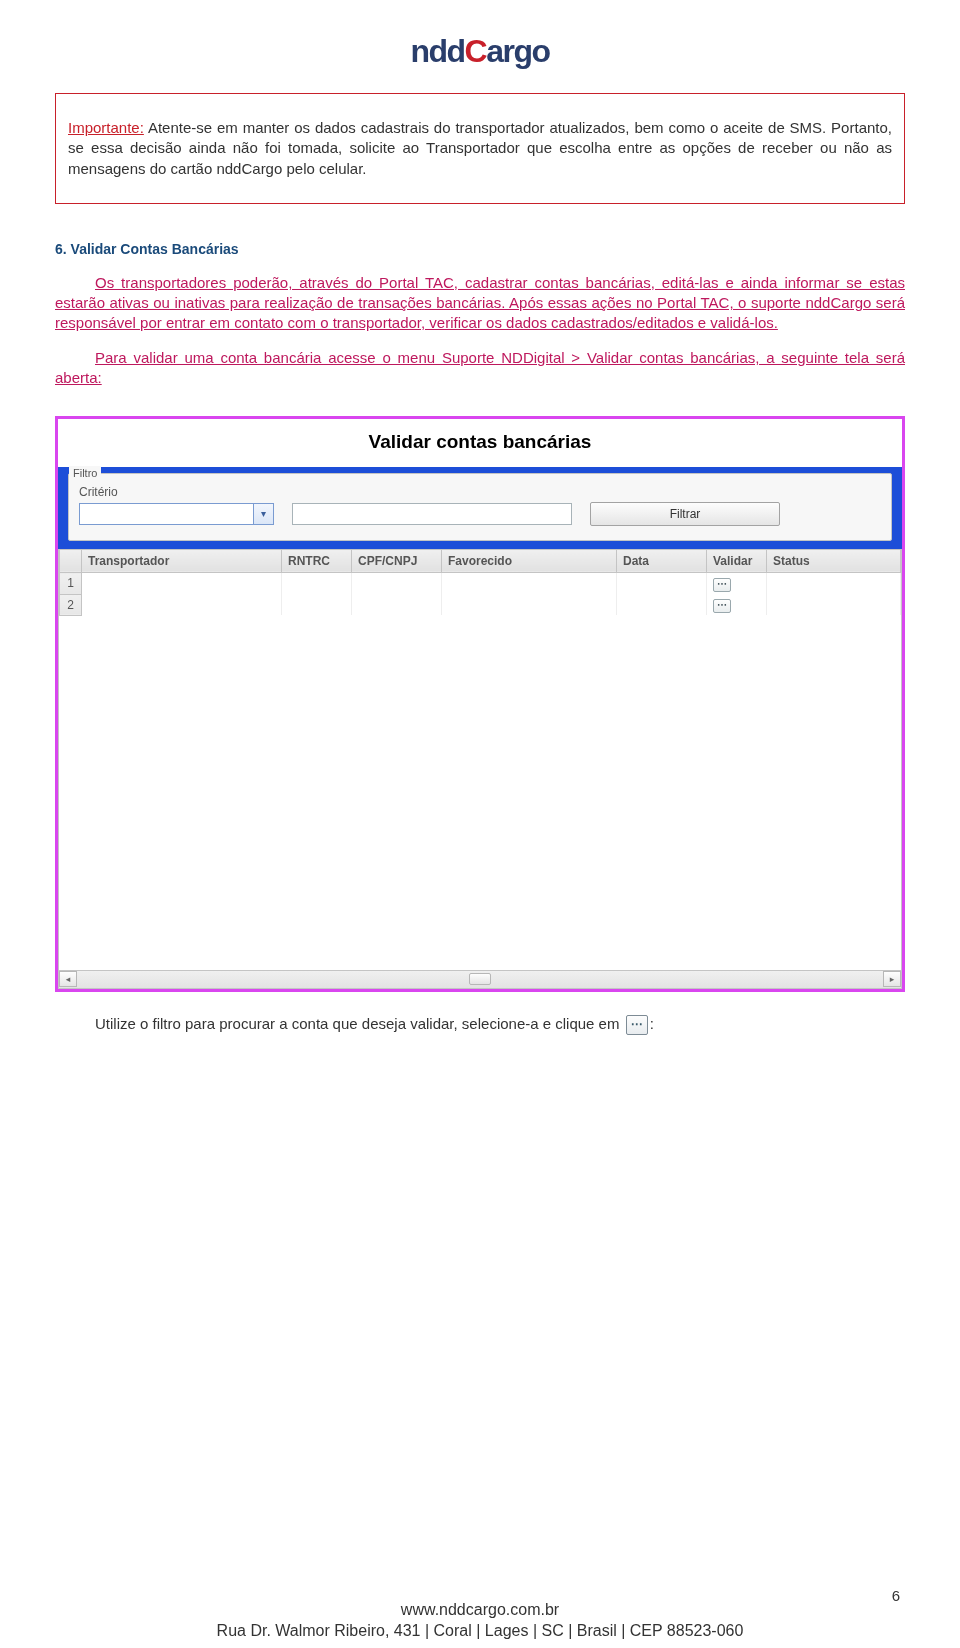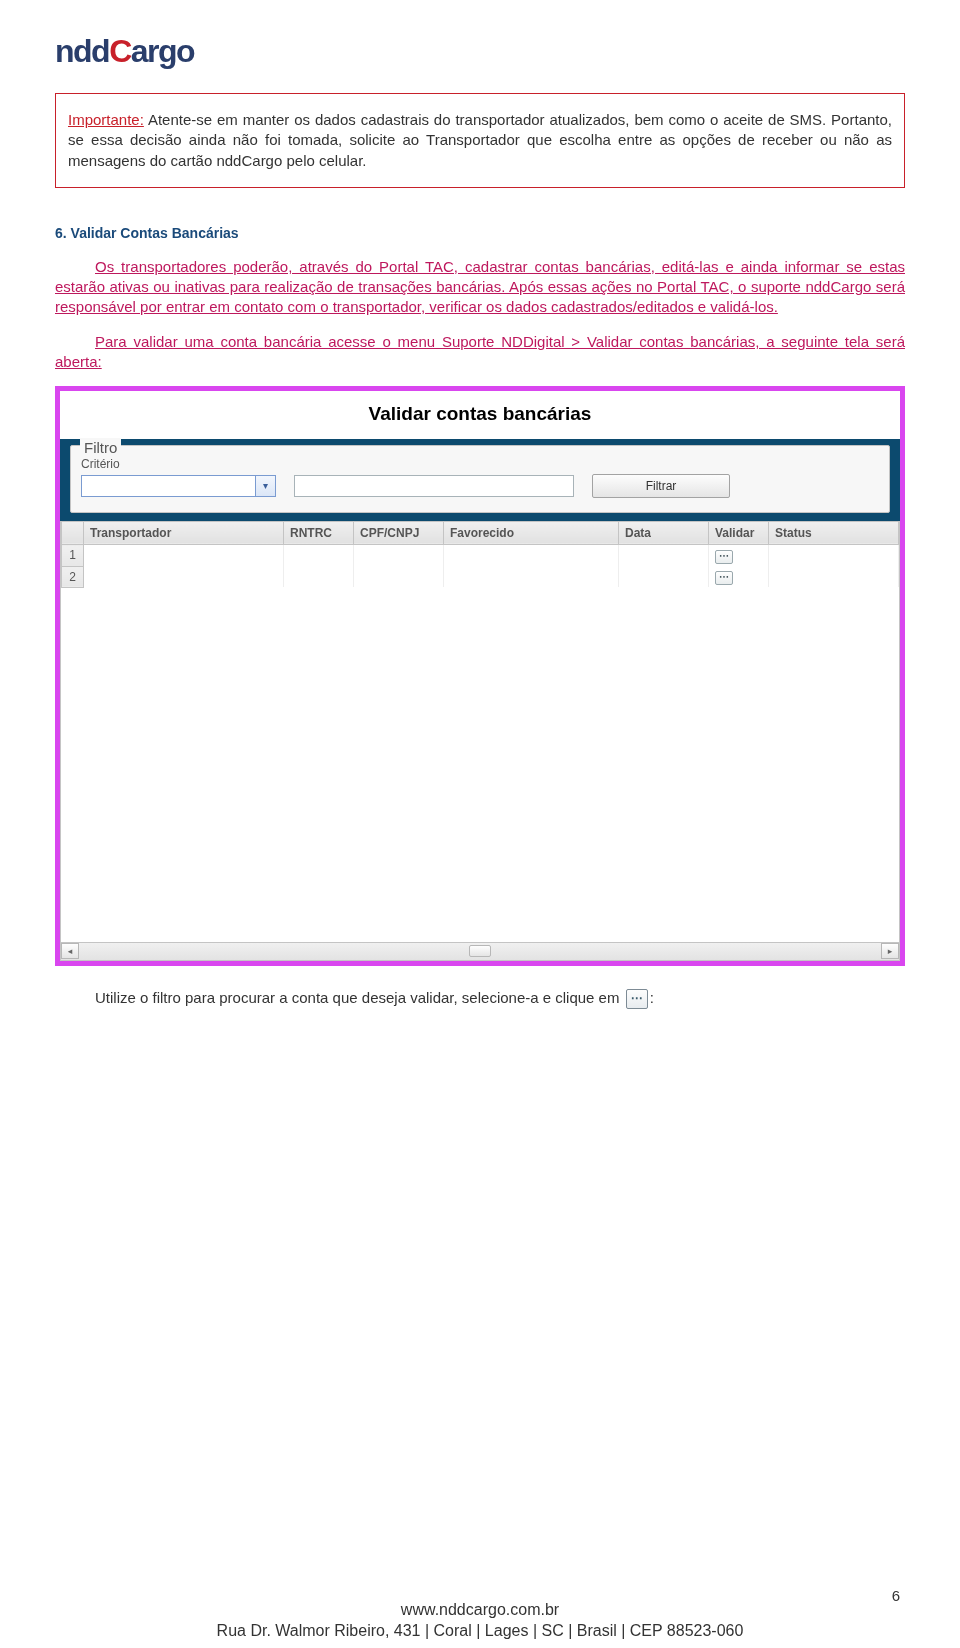--- a/index.html
+++ b/index.html
@@ -6,33 +6,33 @@
   body {
     font-family: Verdana, Arial, sans-serif;
     background: #fff;
     color: #333;
     width: 960px;
     margin: 0 auto;
     font-size: 15px;
     line-height: 1.35;
   }
   .page { padding: 30px 55px 0 55px; position: relative; min-height: 1648px; }
-  .header { margin-bottom: 20px; }
+  .header { text-align: center; margin-bottom: 20px; }
   .logo-ndd {
     font-family: Arial, sans-serif;
     font-weight: 800;
     font-size: 32px;
     color: #2a3e6b;
     letter-spacing: -1.5px;
     display: inline-block;
   }
   .logo-ndd .c-red { color: #c8202a; }
   .important-box {
     border: 1px solid #c8202a;
-    padding: 16px 12px;
+    padding: 24px 12px;
     margin: 10px 0 18px 0;
     text-align: justify;
     color: #333;
   }
   .important-box .label {
     color: #c8202a;
     text-decoration: underline;
   }
   h2.section {
     color: #1a4a7a;
@@ -43,23 +43,23 @@
   p.body-text {
     text-align: justify;
     margin-bottom: 14px;
     color: #be185d;
     text-decoration: underline;
   }
   p.body-text .indent { display: inline-block; width: 40px; }
 
   
   .app-frame {
-    border: 5px solid #d946ef;
-    background: #0c4a6e;
-    margin: 14px 0 22px 0;
+    border: 3px solid #d946ef;
+    background: #1d4ed8;
+    margin: 28px 0 22px 0;
     font-family: Tahoma, Arial, sans-serif;
     font-size: 12px;
   }
   .app-title {
     text-align: center;
     font-weight: bold;
     font-size: 19px;
     color: #000;
     padding: 10px 0 12px 0;
     background: #fff;
@@ -67,24 +67,24 @@
   .fieldset-filtro {
     margin: 6px 10px 8px 10px;
     border: 1px solid #c4c4c4;
     border-radius: 2px;
     padding: 10px 10px 14px 10px;
     background: #f7f7f7;
     position: relative;
   }
   .fieldset-filtro .legend {
     position: absolute;
-    top: -8px; left: 9px;
+    top: -8px; left: 0;
     background: #f7f7f7;
     padding: 0 4px;
-    font-size: 15px;
+    font-size: 11px;
     color: #555;
   }
   .criterio-label { font-size: 12px; color:#555; }
   .criterio-row { display: flex; align-items: center; gap: 18px; margin-top: 2px;}
   .criterio-select {
     width: 195px; height: 22px;
     border: 1px solid #7a9bd1;
     background: #fff;
     position: relative;
   }
@@ -94,21 +94,21 @@
     border-left:1px solid #7a9bd1;
     display:flex; align-items:center; justify-content:center;
     font-size:10px; color:#3b5f9b;
   }
   .criterio-input {
     width: 280px; height: 22px;
     border: 1px solid #a8b3b8;
     background:#fff;
   }
   .filtrar-btn {
-    width: 138px; height: 24px;
+    width: 190px; height: 24px;
     border: 1px solid #a3a3a3;
     background: linear-gradient(#fdfdfd,#e5e5e5);
     font-size: 12px;
     color:#333;
     cursor:pointer;
     border-radius:2px;
   }
   .table-wrap {
     margin: 0 0 0 0;
     border: 1px solid #c4c4c4;

